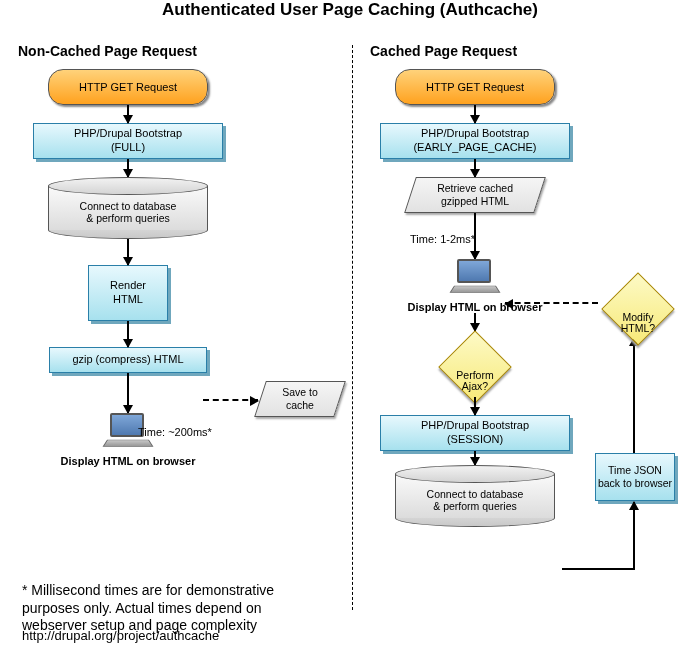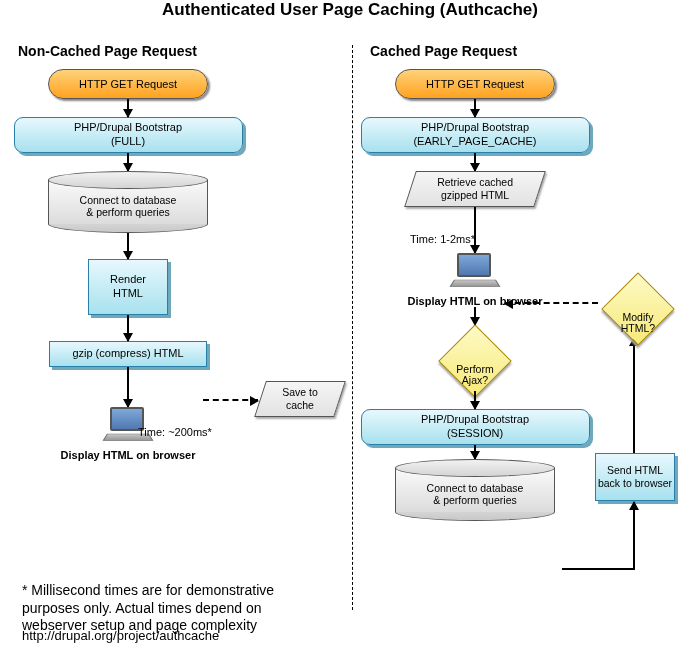--- a/index.html
+++ b/index.html
@@ -20,40 +20,40 @@
              border-left: 1px dashed #000; height: 565px; }
 
   .col { position: absolute; top: 43px; }
   .colL { left: 18px; width: 320px; }
   .colR { left: 370px; width: 320px; }
 
   .stack { display: flex; flex-direction: column; align-items: center; }
 
   
   .term {
-    width: 160px; height: 30px;
+    width: 160px; height: 36px;
     border: 1px solid #555;
     border-radius: 15px;
     background: linear-gradient(#ffd27a, #ffa21f);
     display: flex; align-items: center; justify-content: center;
     font-size: 11px;
     box-shadow: 2px 2px 2px #888;
   }
 
   
   .proc {
     height: 36px;
     border: 1px solid #2a7fa8;
     background: linear-gradient(#e7f8fd, #a7e1ee);
     display: flex; align-items: center; justify-content: center;
     text-align: center;
     font-size: 11px; line-height: 1.25;
     box-shadow: 3px 3px 0 #6fa7bd;
   }
-  .procW190 { width: 229px; border-radius: 9px; }
+  .procW190 { width: 190px; }
   .procW150 { width: 158px; }
   .procW80  { width: 80px; height: 56px; }
 
   
   .para {
     height: 36px;
     background: linear-gradient(#f5f5f5, #e2e2e2);
     border: 1px solid #555;
     transform: skew(-18deg);
     display: flex; align-items: center; justify-content: center;
@@ -213,21 +213,21 @@
     <div class="db">
       <div class="db-base"></div>
       <div class="db-body" style="white-space:pre-line">Connect to database
 &amp; perform queries</div>
       <div class="db-lid"></div>
     </div>
   </div>
 
   <div class="timetxt abs" style="top:190px; left:40px">Time: 1-2ms*</div>
 
-  <div class="proc abs" style="top:410px; left:225px; width:80px; height:48px; font-size:10.5px">Send HTML
+  <div class="proc abs" style="top:410px; left:225px; width:80px; height:48px; font-size:10.5px">Time JSON
 back to
 browser</div>
 
   <div class="abs" style="top:525px; left:192px; width:73px; height:2px; background:#000"></div>
   <div class="solidlineV" style="top:459px; left:263px; height:68px"></div>
   <div class="arrow-v up abs" style="top:459px; left:263px; height:1px"></div>
 
   <div class="solidlineV" style="top:295px; left:263px; height:115px"></div>
   <div class="arrow-v up abs" style="top:295px; left:263px; height:1px"></div>
 

